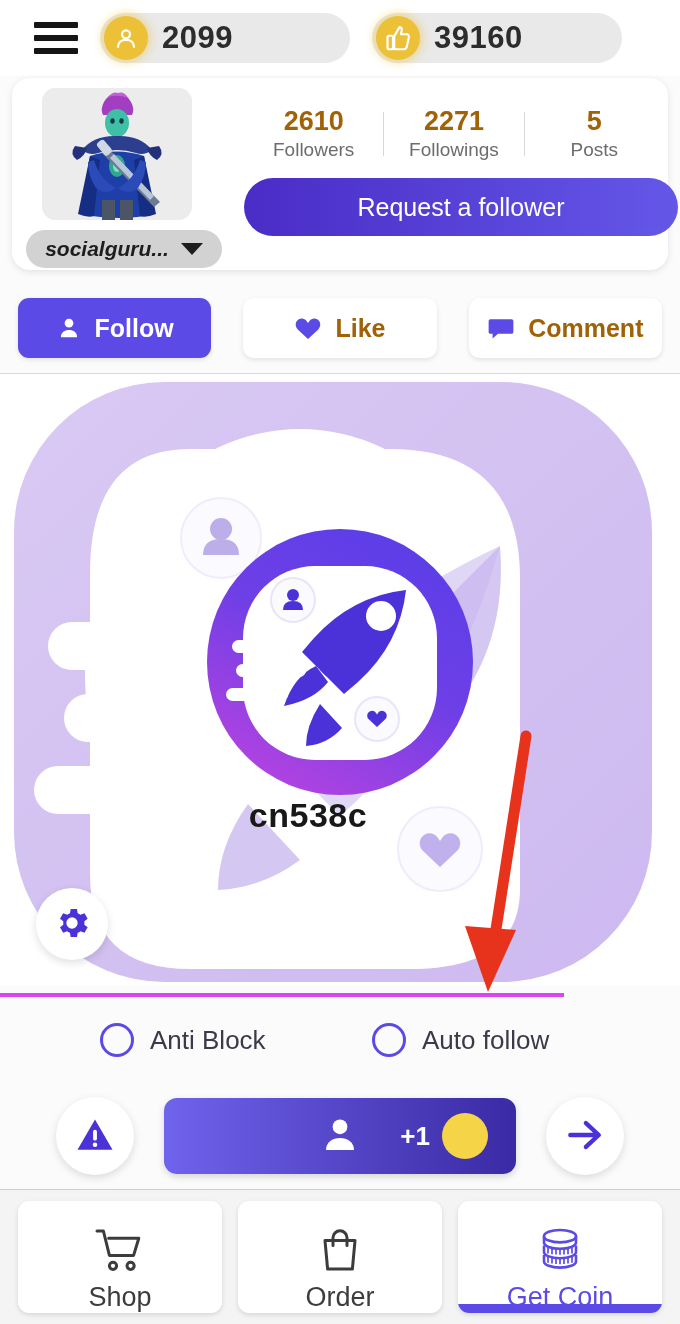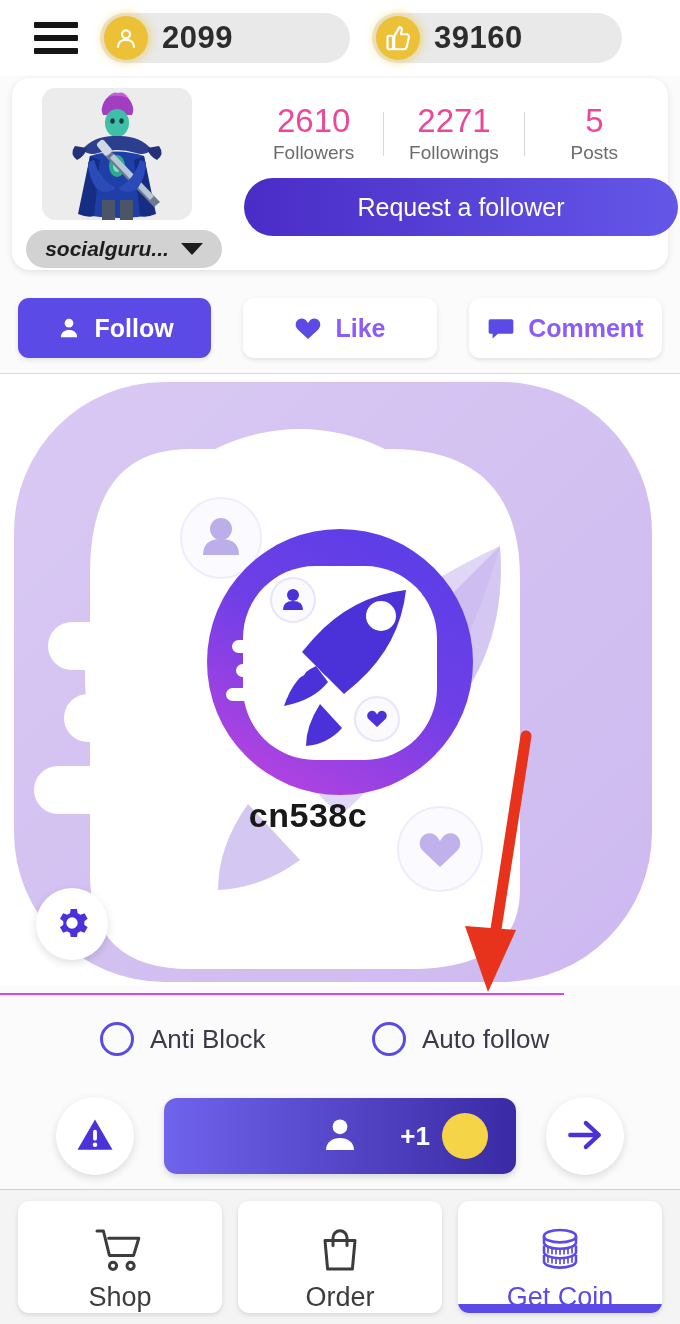--- a/index.html
+++ b/index.html
@@ -52,40 +52,40 @@
     display: flex; align-items: center; justify-content: center; gap: 12px;
     cursor: pointer;
   }
   .username-pill .uname { font-size: 21px; font-weight: 700; color: #1d1d1d; font-style: italic; }
   .caret { width: 0; height: 0; border-left: 11px solid transparent;
     border-right: 11px solid transparent; border-top: 12px solid #1d1d1d; }
 
   .stats { position: absolute; left: 232px; top: 22px; width: 420px; height: 68px;
     display: flex; align-items: center; }
   .stat { flex: 1; text-align: center; }
-  .stat .num { font-size: 33px; font-weight: 400; color: #ec4899; line-height: 1.05; }
+  .stat .num { font-size: 27px; font-weight: 700; color: #a16207; line-height: 1.05; }
   .stat .lbl { font-size: 19px; color: #6c6c6c; margin-top: 4px; }
   .vdiv { width: 1px; height: 44px; background: #d8d8d8; }
 
   .req-btn {
     position: absolute; left: 232px; top: 100px; width: 434px; height: 58px;
     border-radius: 29px; border: none; cursor: pointer;
     background: linear-gradient(to right, #4a2cc6 0%, #6457e8 100%);
     color: #fff; font-size: 25px; font-family: "Liberation Sans", sans-serif;
     display: flex; align-items: center; justify-content: center;
   }
 
   
   .actions { position: absolute; left: 0; top: 284px; width: 680px; height: 88px;
     background: #fbfbfb; display: flex; align-items: center; padding: 0 18px; gap: 32px; }
   .act {
     flex: 1; height: 60px; border-radius: 11px; border: none; cursor: pointer;
     display: flex; align-items: center; justify-content: center; gap: 13px;
     background: #ffffff; box-shadow: 0 2px 5px rgba(0,0,0,.10);
-    font-size: 25px; font-weight: 700; color: #8b5cf6;
+    font-size: 25px; font-weight: 700; color: #a16207;
     font-family: "Liberation Sans", sans-serif;
   }
   .act.primary { background: #5b4ae6; color: #ffffff; }
   .act svg { display: block; flex: 0 0 auto; }
 
   
   .illus { position: absolute; left: 0; top: 373px; width: 680px; height: 613px;
     background: #ffffff; overflow: hidden; border-top: 1px solid #d8d8d8; }
   .illus svg { position: absolute; left: 0; top: 0; }
   .app-name {
@@ -95,21 +95,21 @@
   .gear-btn {
     position: absolute; left: 36px; top: 888px; width: 72px; height: 72px;
     border-radius: 50%; background: #fff; border: none; cursor: pointer;
     box-shadow: 0 3px 8px rgba(0,0,0,.13);
     display: flex; align-items: center; justify-content: center;
   }
   .red-arrow { position: absolute; left: 440px; top: 730px; pointer-events: none; }
 
   
   .checkrow { position: absolute; left: 0; top: 993px; width: 564px; height: 90px;
-    background: #fbfbfb; border-top: 2px solid #d946ef;
+    background: #fbfbfb; border-top: 4px solid #d946ef;
     display: flex; }
   .chk-item { width: 50%; display: flex; align-items: center; gap: 16px;
     padding-left: 100px; cursor: pointer; }
   .chk-item:nth-child(2) { padding-left: 90px; }
   .chk-ring { width: 34px; height: 34px; border-radius: 50%;
     border: 3px solid #5b4ae6; flex: 0 0 auto; }
   .chk-label { font-size: 26px; color: #3a3a48; }
 
   
   .actionbar { position: absolute; left: 0; top: 1083px; width: 680px; height: 106px;

